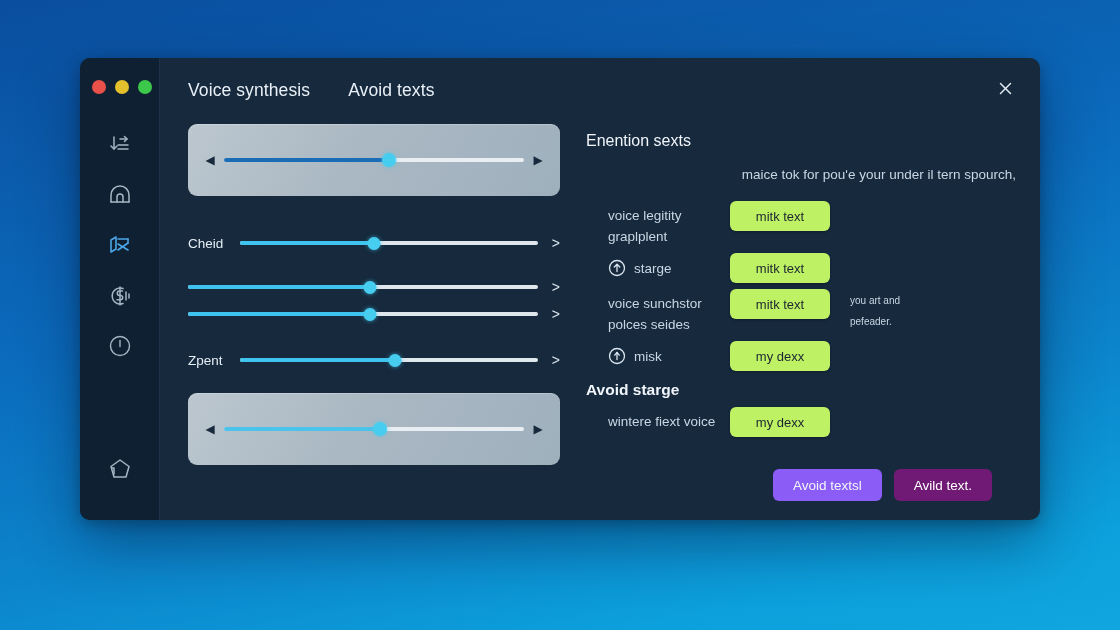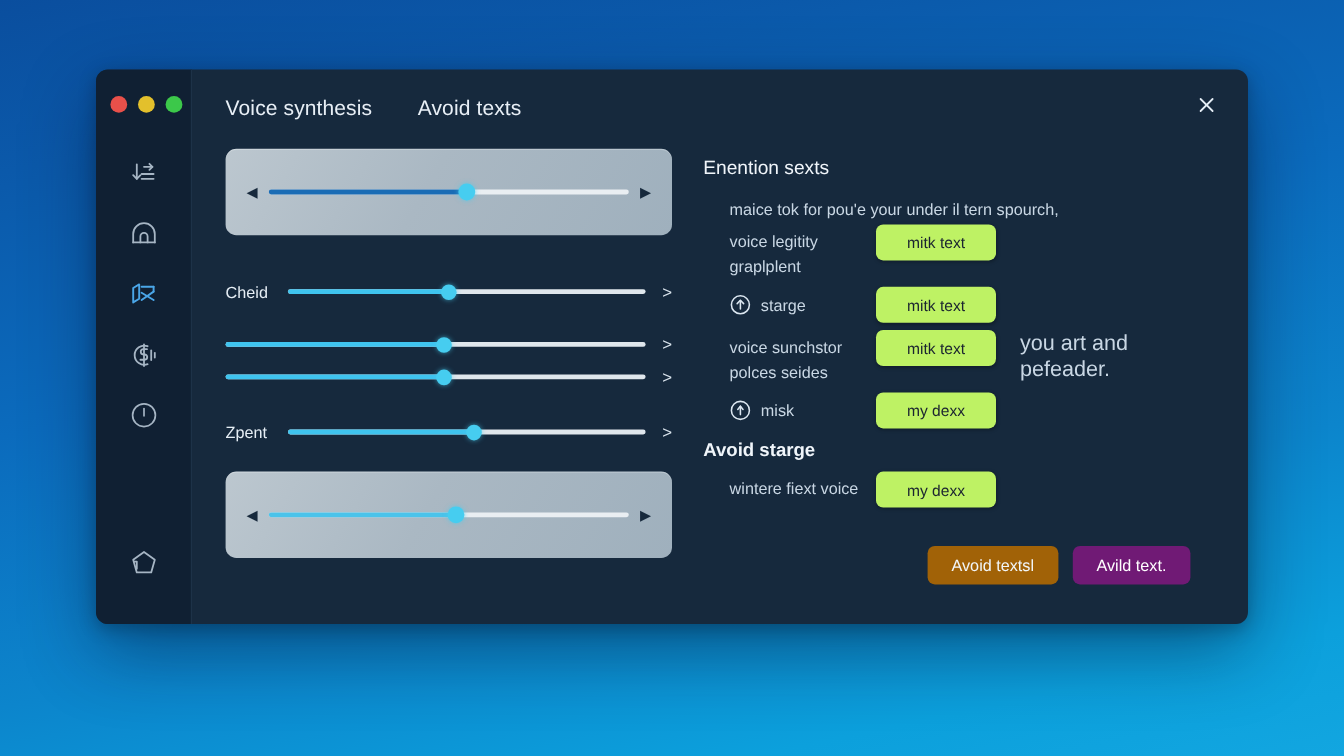--- a/index.html
+++ b/index.html
@@ -88,47 +88,47 @@
   .row-thumb {
     position:absolute; width:13px; height:13px; border-radius:50%;
     background:#46cdf0; transform:translateX(-50%);
     box-shadow:0 0 4px rgba(70,205,240,.65);
   }
   .row-chev { width:22px; flex:0 0 22px; text-align:right; color:#dce6ef; font-size:14px; cursor:pointer; }
 
   
   #form-column { flex:1; padding-left:26px; padding-top:12px; }
   .section-title { color:#f0f5fa; font-size:16px; font-weight:normal; margin-bottom:14px; }
-  .lead-text { color:#c9d7e4; font-size:13.5px; line-height:21px; padding-left:22px; margin-bottom:2px; }
+  .lead-text { color:#c9d7e4; font-size:13.5px; line-height:21px; padding-left:22px; margin-bottom:16px;text-align:right; }
 
   .field-row { display:flex; align-items:flex-start; padding-left:22px; margin-bottom:6px; }
   .field-label {
     color:#c9d7e4; font-size:13.5px; line-height:21px;
     width:122px; flex:0 0 122px; padding-top:4px;
   }
   .field-label.with-icon { display:flex; align-items:center; gap:8px; padding-top:0; height:30px; }
   .circ-icon { flex:0 0 18px; width:18px; height:18px; color:#dbe6f0; }
   .text-input {
     width:100px; height:30px; border-radius:6px; border:none;
     background:#bef264; color:#1b2430; font-size:13px;
     text-align:center; font-family:"Liberation Sans", sans-serif;
     box-shadow:0 1px 3px rgba(0,0,0,.28);
   }
   .field-suffix {
-    color:#c9d7e4; font-size:18px; line-height:21px;
+    color:#c9d7e4; font-size:10px; line-height:21px;
     padding-left:20px; padding-top:1px; width:112px;
   }
   .sub-title { color:#f0f5fa; font-size:15.5px; font-weight:bold; margin:10px 0 8px 0; }
 
   #button-bar { display:flex; justify-content:flex-end; gap:12px; padding:26px 24px 0 0; }
   .btn {
     height:32px; padding:0 20px; border:none; border-radius:6px;
     font-size:13.5px; cursor:pointer; font-family:"Liberation Sans", sans-serif;
   }
-  .btn-secondary { background:#a16207; color:#f2f6f9; }
+  .btn-secondary { background:#8b5cf6; color:#f2f6f9; }
   .btn-primary { background:#701a75; color:#ffffff; }
 </style>
 </head>
 <body>
 
 <div id="app-window">
 
   <div id="sidebar">
 
     <div id="traffic-lights">

